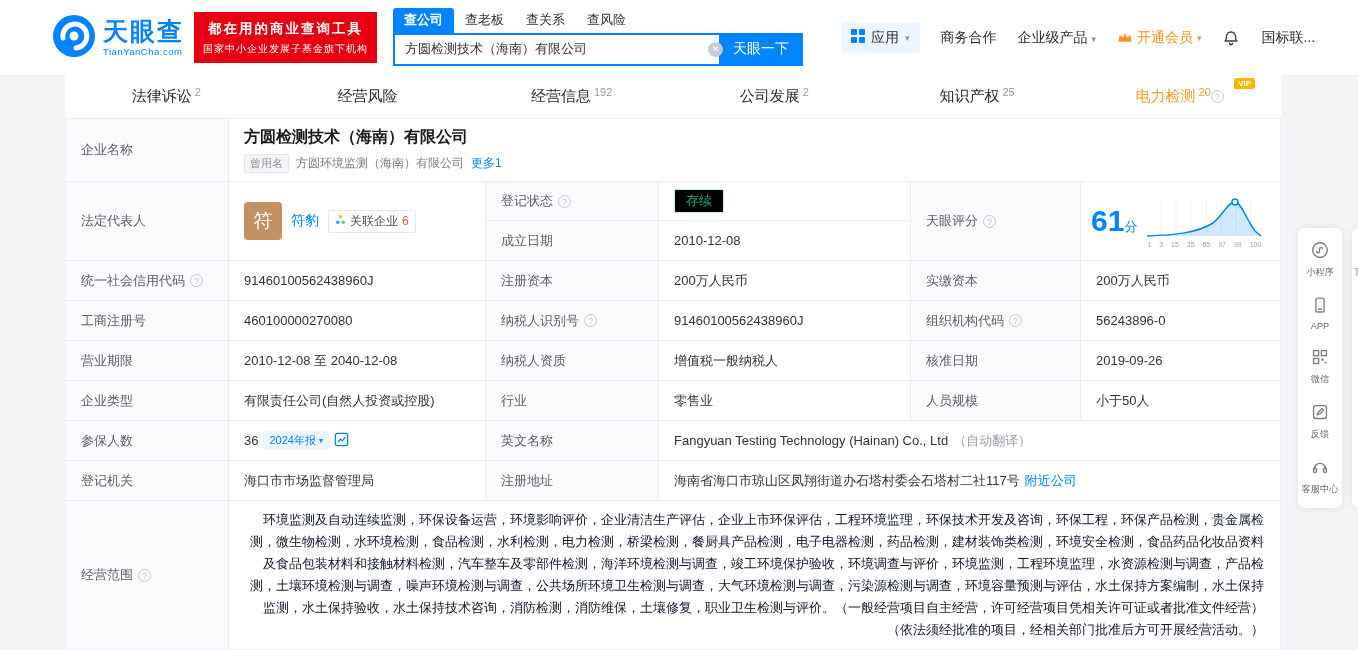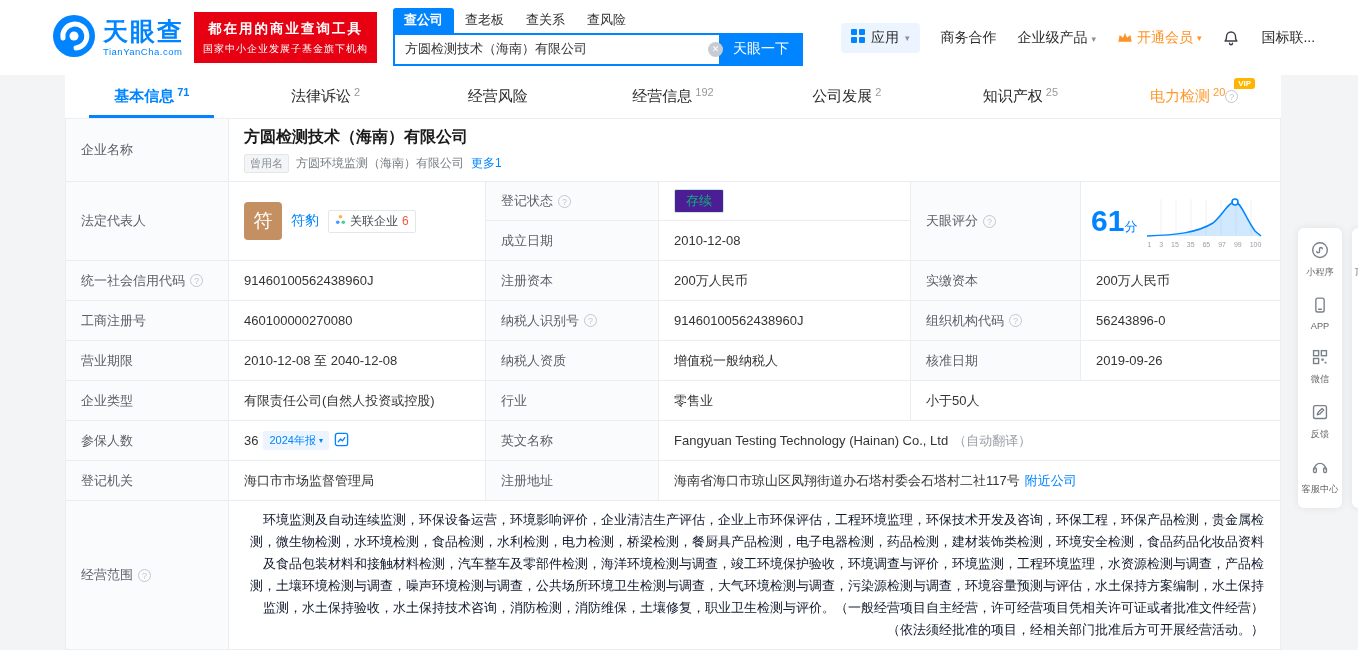--- a/index.html
+++ b/index.html
@@ -66,21 +66,21 @@
   .more-link { color:#0084ff; cursor:pointer; }
 
   .row-legal { grid-template-columns:163px 257px 1fr; }
   .legal-cell { gap:9px; }
   .avatar { width:38px; height:38px; border-radius:4px; background:#c49062; color:#fff; font-size:19px; display:flex; align-items:center; justify-content:center; flex-shrink:0; cursor:pointer; }
   .legal-name { color:#0084ff; font-size:14px; cursor:pointer; }
   .related-badge { display:flex; align-items:center; gap:4px; border:1px solid #e4e7ea; border-radius:2px; padding:2px 6px; font-size:12px; cursor:pointer; color:#454a52; }
   .related-count { color:#f5543f; }
   .legal-right { display:grid; grid-template-columns:173px 252px 170px 1fr; grid-auto-rows:39px; }
 
-  .status-badge { background:#4c1d95; border:1px solid #c4ecdc; color:#0bb275; padding:2px 11px; border-radius:2px; font-size:13px; }
+  .status-badge { background:#000000; border:1px solid #c4ecdc; color:#0bb275; padding:2px 11px; border-radius:2px; font-size:13px; }
 
   .score-cell { padding:4px 10px; gap:8px; }
   .score-num { color:#0084ff; font-weight:bold; font-size:30px; line-height:1; }
   .score-unit { color:#0084ff; font-size:13px; font-weight:normal; }
   .score-chart { display:flex; flex-direction:column; }
   .score-axis { display:flex; justify-content:space-between; width:118px; font-size:7px; color:#9aa0a8; padding:0 2px; }
 
   .row-three { grid-template-columns:163px 257px 173px 252px 170px 1fr; }
   .row-two-wide { grid-template-columns:163px 257px 173px 1fr; }
   .row-scope { grid-template-columns:163px 1fr; }
@@ -168,24 +168,20 @@
           <path d="M10 19a2 2 0 0 0 4 0"></path>
         </svg>
     </div>
     <div class="menu-right-text">国标联...</div>
   </div>
 </div>
 
 <div class="content">
 
   <div class="tab-bar">
-    <div class="main-tab active">
-      <span>基本信息</span>
-        <span class="t-count">71</span>
-    </div>
     <div class="main-tab">
       <span>法律诉讼</span>
         <span class="t-count">2</span>
     </div>
     <div class="main-tab">
       <span>经营风险</span>
         <span class="t-count"></span>
     </div>
     <div class="main-tab">
       <span>经营信息</span>
@@ -340,20 +336,23 @@
 
     <div class="row row-three">
       <div class="cell label">
           <span>企业类型</span>
         </div>
       <div class="cell value">有限责任公司(自然人投资或控股)</div>
       <div class="cell label">
           <span>行业</span>
         </div>
       <div class="cell value">零售业</div>
+      <div class="cell label">
+          <span>人员规模</span>
+        </div>
       <div class="cell value no-br">小于50人</div>
     </div>
 
     <div class="row row-two-wide">
       <div class="cell label">
           <span>参保人数</span>
         </div>
       <div class="cell value">
         <span>36</span>
         <span class="annual-badge">

